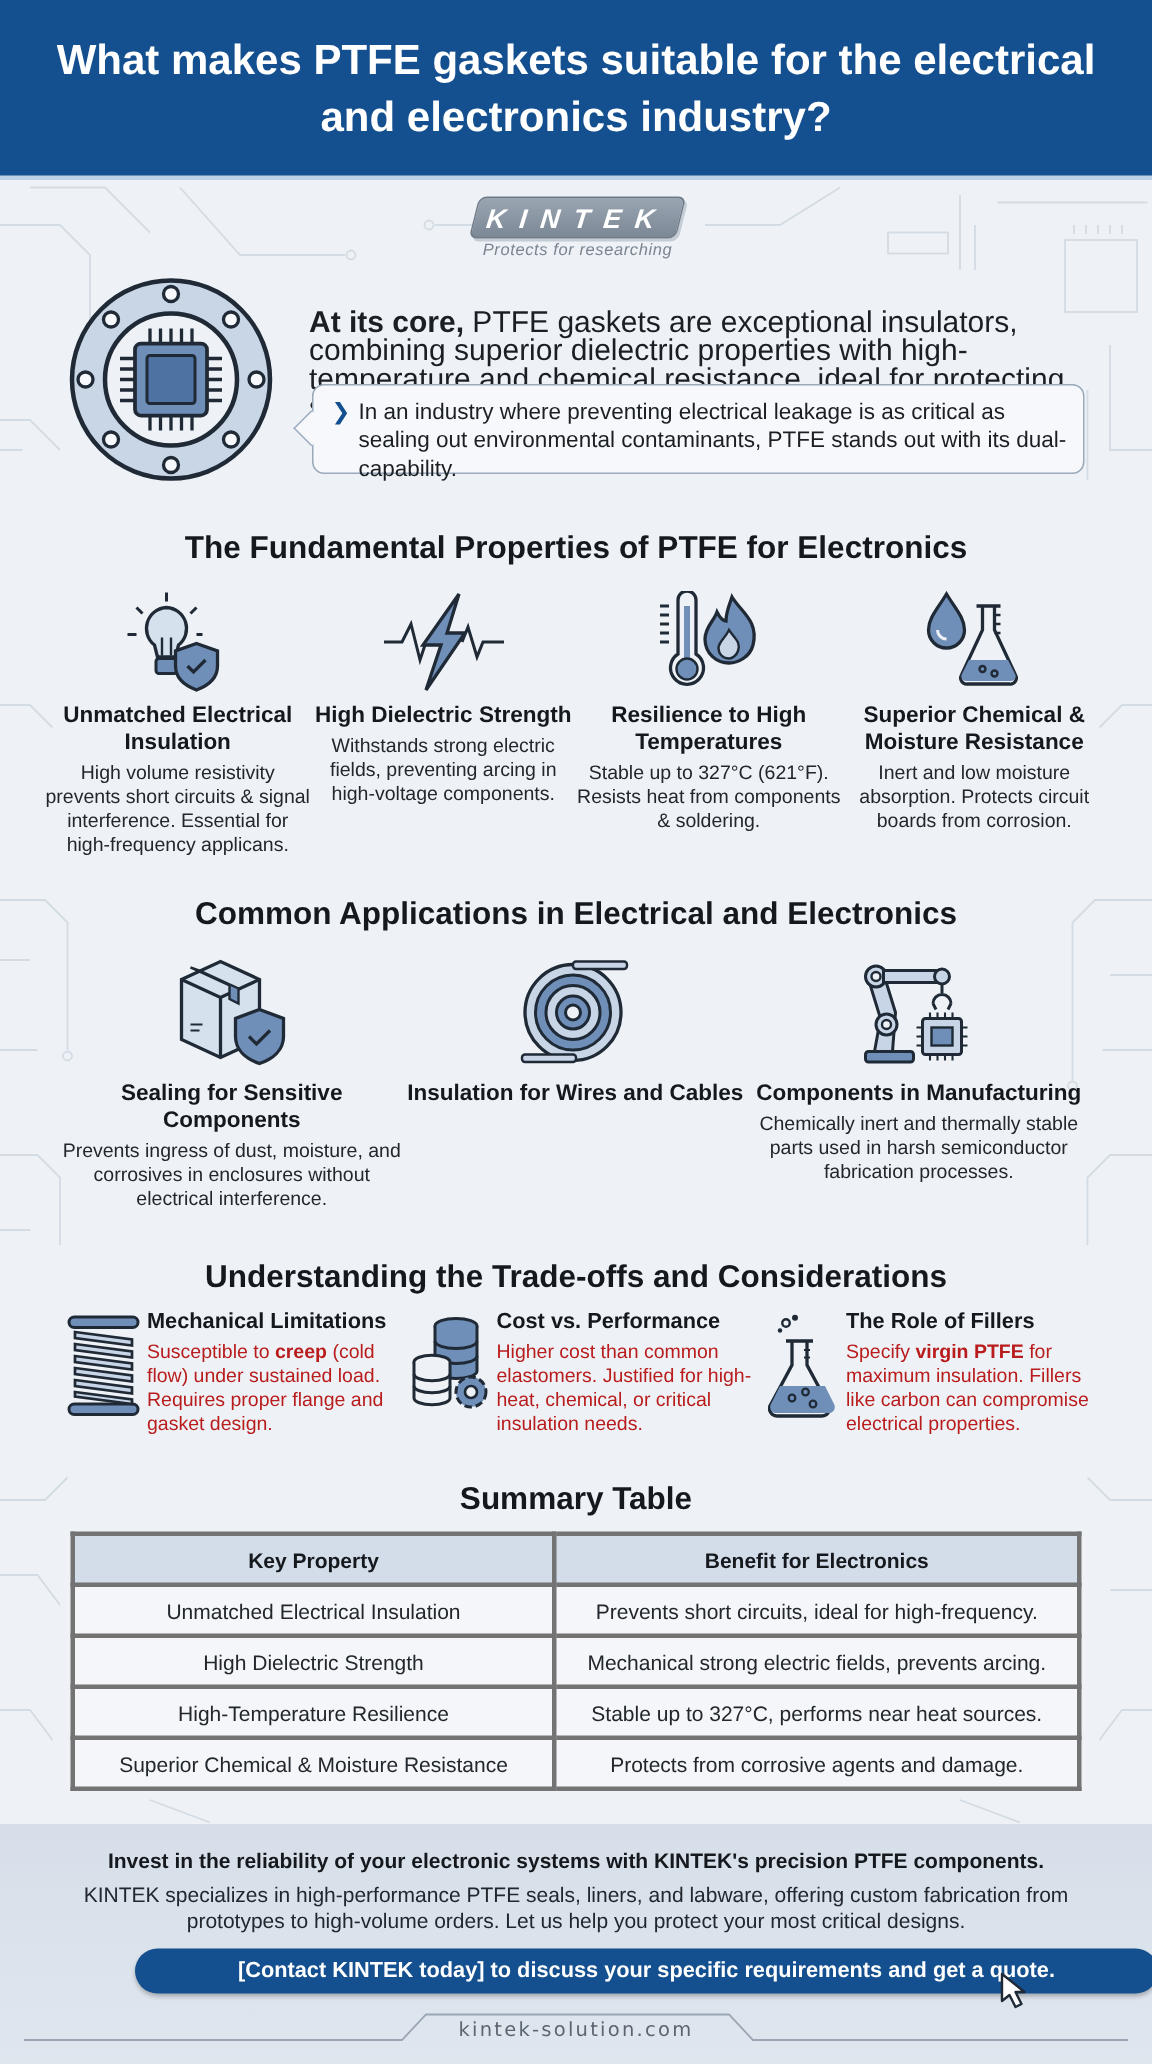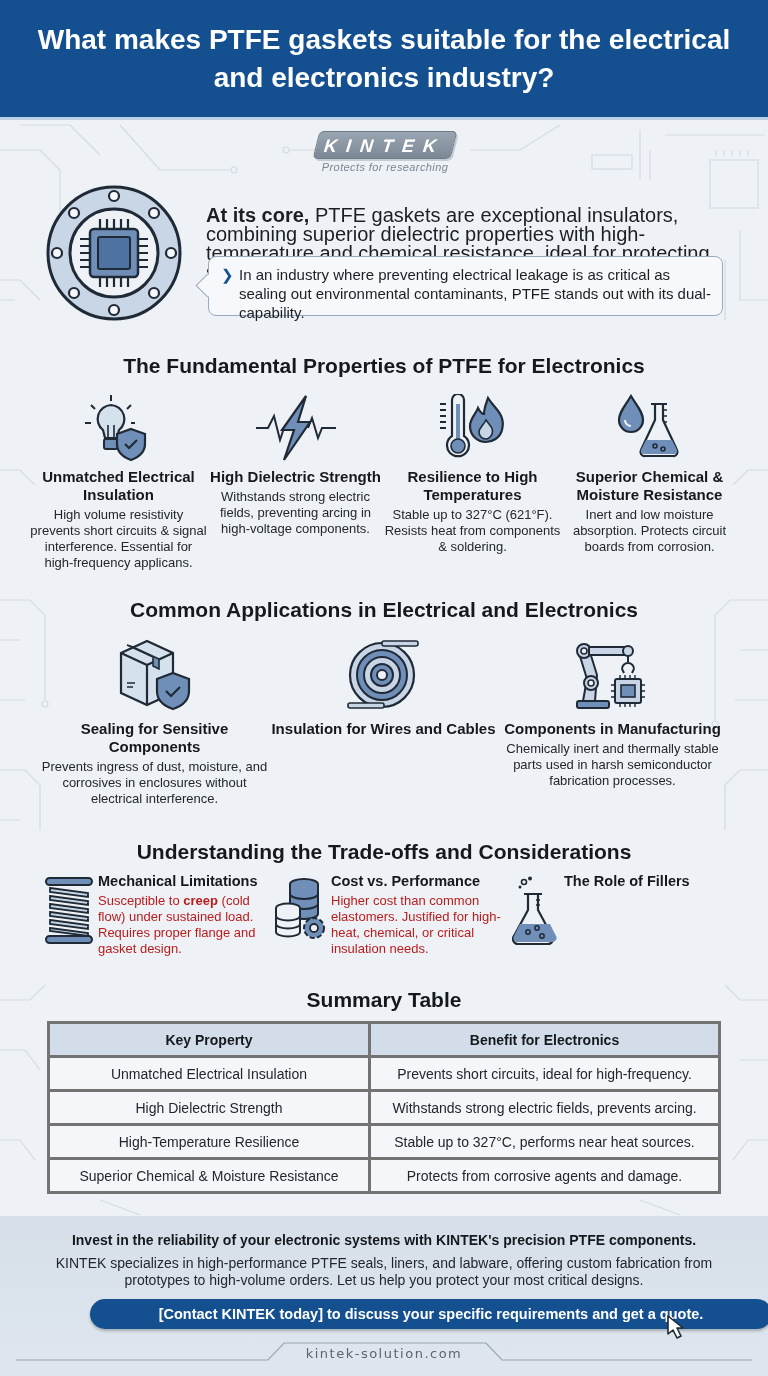--- a/index.html
+++ b/index.html
@@ -372,20 +372,21 @@
         <path d="M12 18 h18 M16 18 v16 l-14 26 a5 5 0 0 0 4 8 h30 a5 5 0 0 0 4 -8 l-14 -26 v-16" fill="#eef2f6" stroke="#1f2a36" stroke-width="2.2"></path>
         <path d="M8 48 h30 l6 12 a4 4 0 0 1 -3 6 h-36 a4 4 0 0 1 -3 -6 z" fill="#6f8fb8"></path>
         <circle cx="16" cy="56" r="2.2" fill="none" stroke="#1f2a36" stroke-width="1.5"></circle>
         <circle cx="25" cy="52" r="2.2" fill="none" stroke="#1f2a36" stroke-width="1.5"></circle>
         <circle cx="30" cy="60" r="2.2" fill="none" stroke="#1f2a36" stroke-width="1.5"></circle>
         <path d="M24 24 h4 M24 29 h4" stroke="#1f2a36" stroke-width="1.4"></path>
       </svg>
     </div>
     <div>
       <div class="trade-title">The Role of Fillers</div>
+      <div class="trade-desc"><span>Specify </span><b>virgin PTFE</b><span> for maximum insulation. Fillers like carbon can compromise electrical properties.</span></div>
     </div>
   </div>
 </div>
 
 <div class="sec-title layer" style="top:988px;">Summary Table</div>
 
 <table class="sum-table layer">
   <colgroup>
       <col class="c1">
       <col>
@@ -396,21 +397,21 @@
       <th>Benefit for Electronics</th>
     </tr>
   </thead>
   <tbody>
     <tr>
       <td>Unmatched Electrical Insulation</td>
       <td>Prevents short circuits, ideal for high-frequency.</td>
     </tr>
     <tr>
       <td>High Dielectric Strength</td>
-      <td>Withstands strong electric fields, prevents arcing.</td>
+      <td>Mechanical strong electric fields, prevents arcing.</td>
     </tr>
     <tr>
       <td>High-Temperature Resilience</td>
       <td>Stable up to 327°C, performs near heat sources.</td>
     </tr>
     <tr>
       <td>Superior Chemical &amp; Moisture Resistance</td>
       <td>Protects from corrosive agents and damage.</td>
     </tr>
   </tbody>

